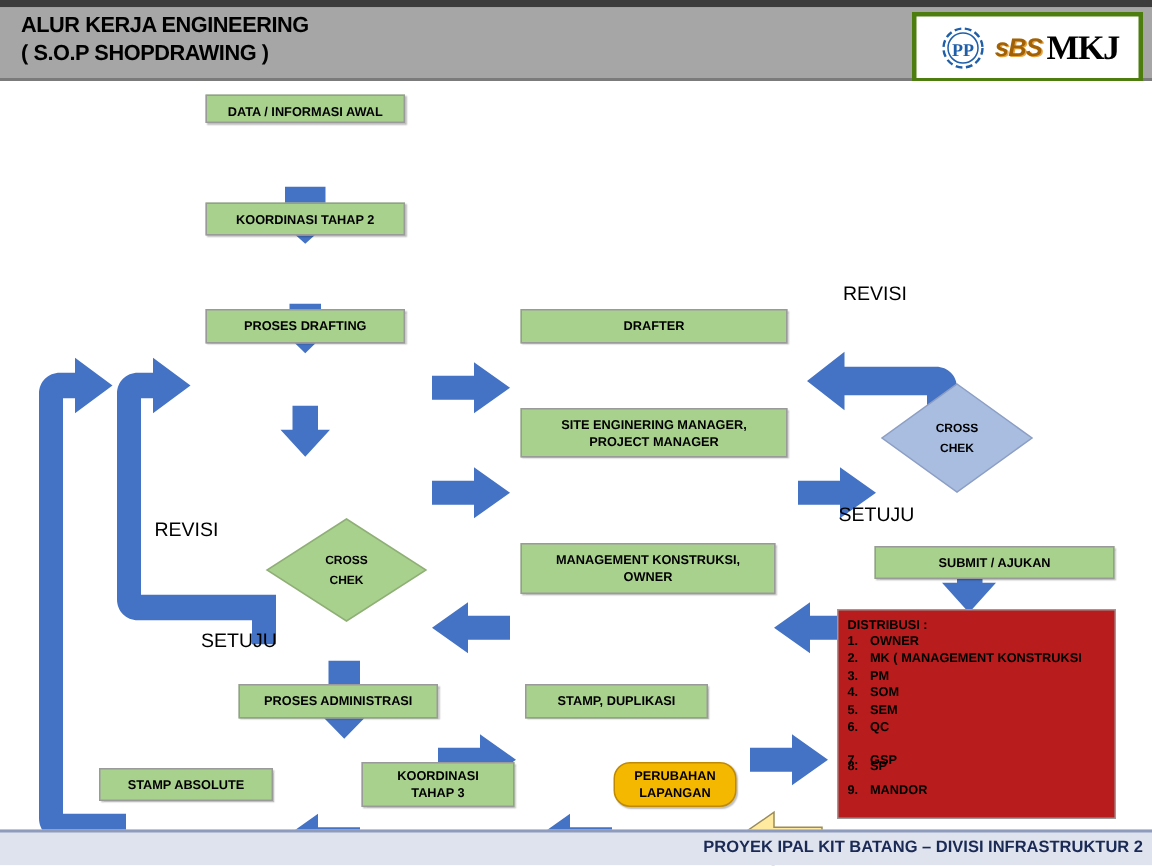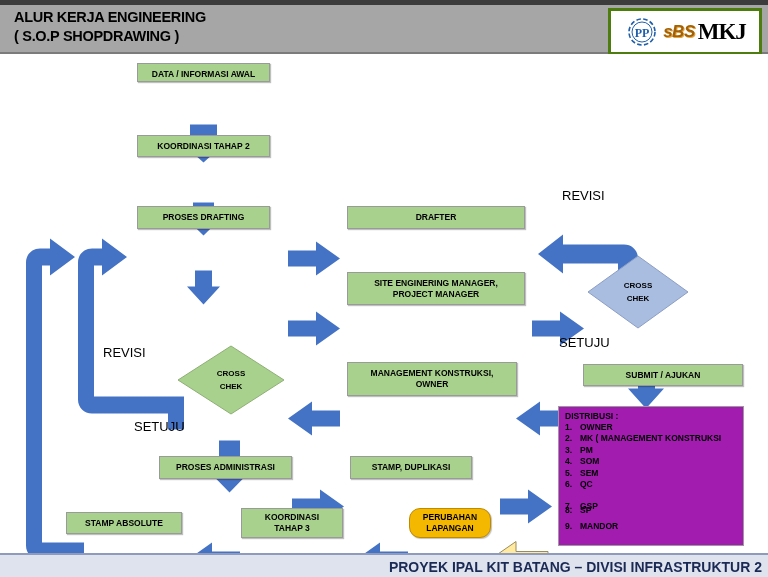--- a/index.html
+++ b/index.html
@@ -58,21 +58,21 @@
   }
 
   
   #footer{
     position:absolute;left:0;bottom:0;width:768px;height:22px;
     background:#dfe3ee;
     border-top:2px solid #8f9bbc;
   }
   #footer-text{
     position:absolute;right:6px;top:4px;
-    font-size:14px;font-weight:bold;color:#1b2a55;
+    font-size:11px;font-weight:bold;color:#1b2a55;
     white-space:nowrap;
     padding-left:23px;
   }
 
   
   .box{
     position:absolute;
     background:#a9d18e;
     border:1px solid #9a9a9a;
     box-shadow:1px 1px 1px rgba(0,0,0,0.25);
@@ -102,21 +102,21 @@
   
   .flabel{
     position:absolute;
     font-size:13px;font-weight:normal;color:#000;
     white-space:nowrap;
   }
 
   
   #distribusi{
     position:absolute;
-    background:#a21caf;
+    background:#b91c1c;
     border:1px solid #9a9a9a;
     box-sizing:border-box;
     padding:4px 5px 2px 6px;
   }
   #distribusi .dtitle{
     font-size:8.5px;font-weight:bold;color:#000;margin-bottom:1px;
   }
   #distribusi .drow{
     font-size:8.5px;font-weight:bold;color:#000;
     line-height:11.4px;

